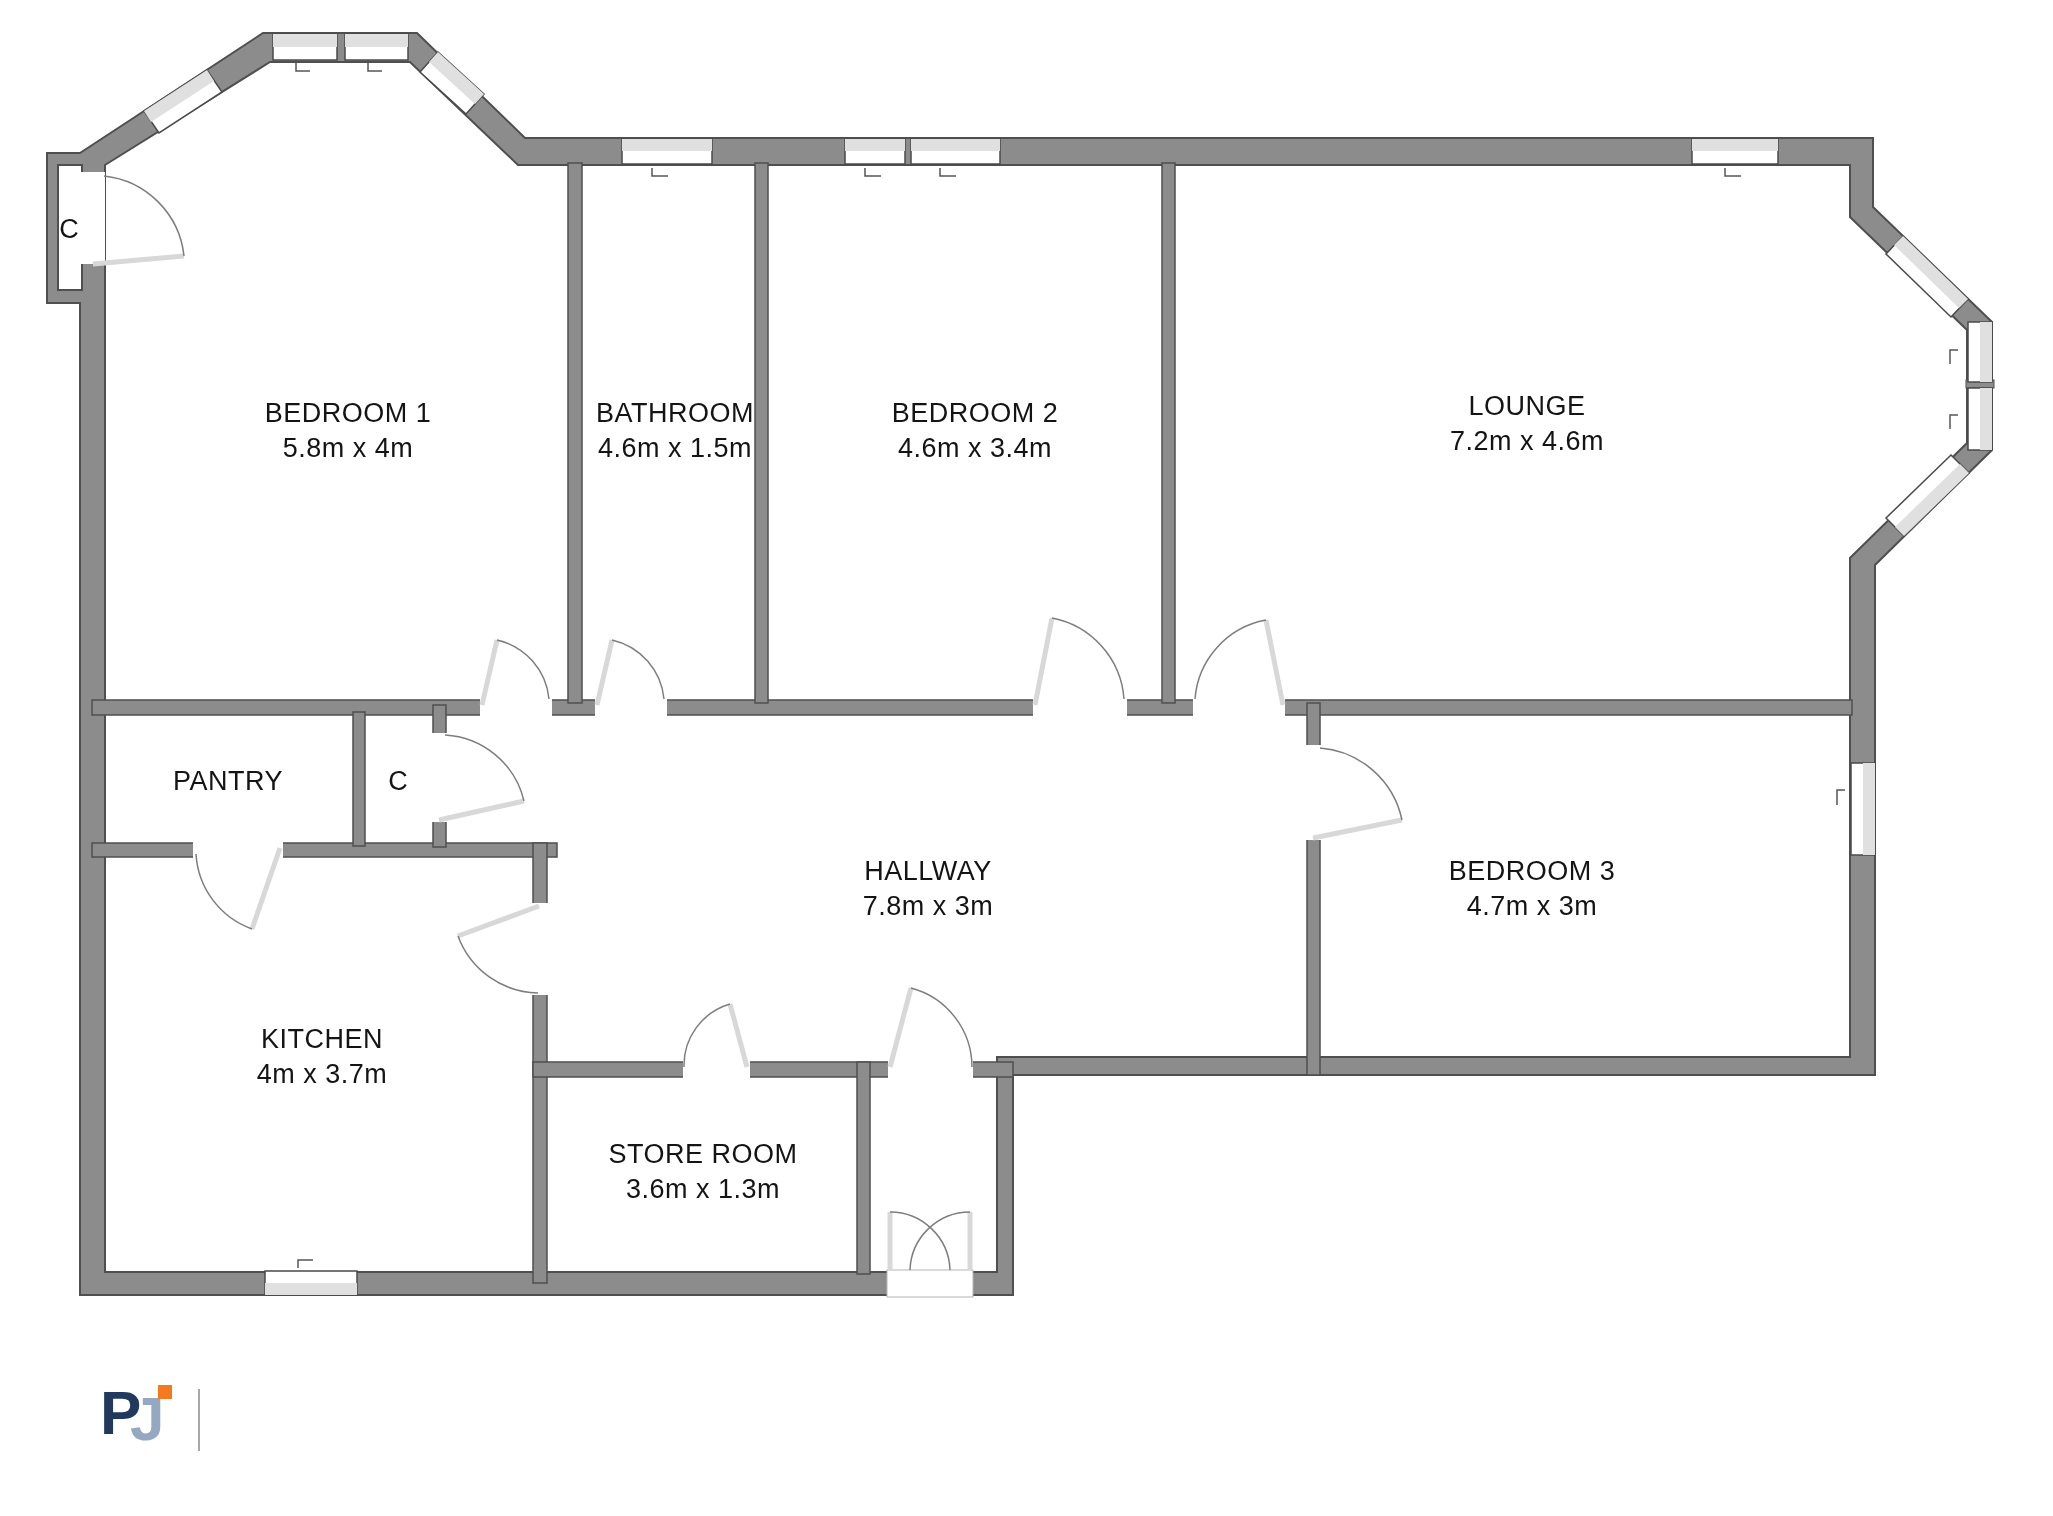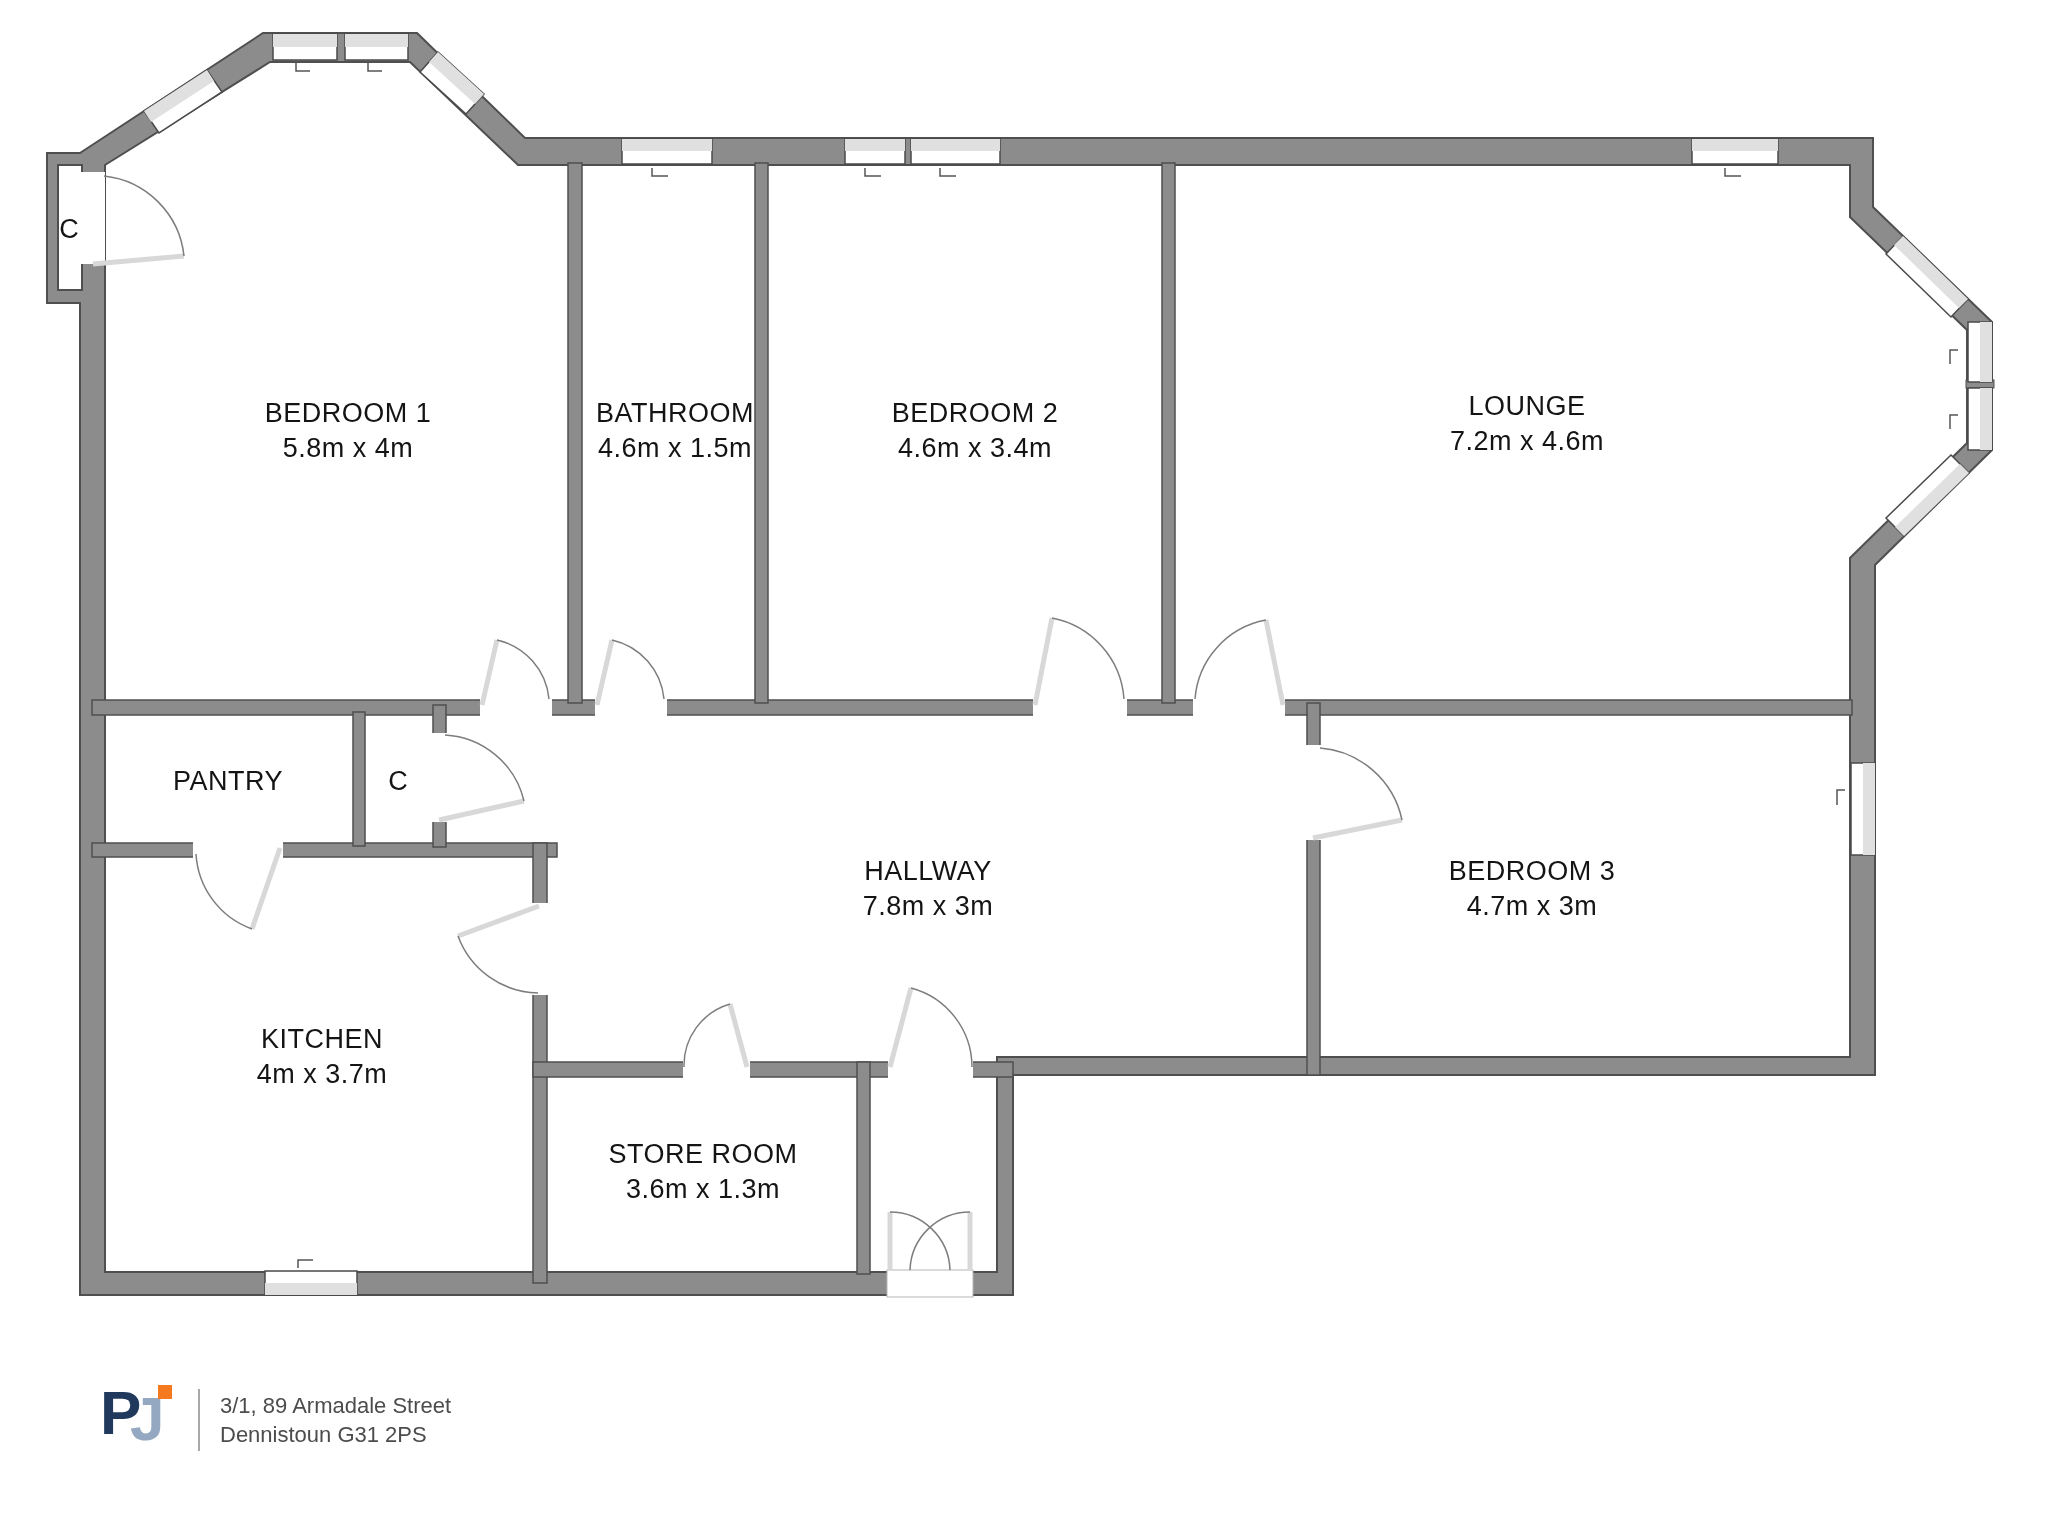--- a/index.html
+++ b/index.html
@@ -221,18 +221,14 @@
   </g>
 </svg>
 
   <div class="footer">
     <div class="logo">
       <span class="p">P</span>
       <span class="j">J</span>
       <div class="dot"></div>
     </div>
     <div class="footer-divider"></div>
-    <div class="address">
-      <div>3/1, 89 Armadale Street</div>
-      <div>Dennistoun G31 2PS</div>
-    </div>
   </div>
 </div>
 
 </body></html>

